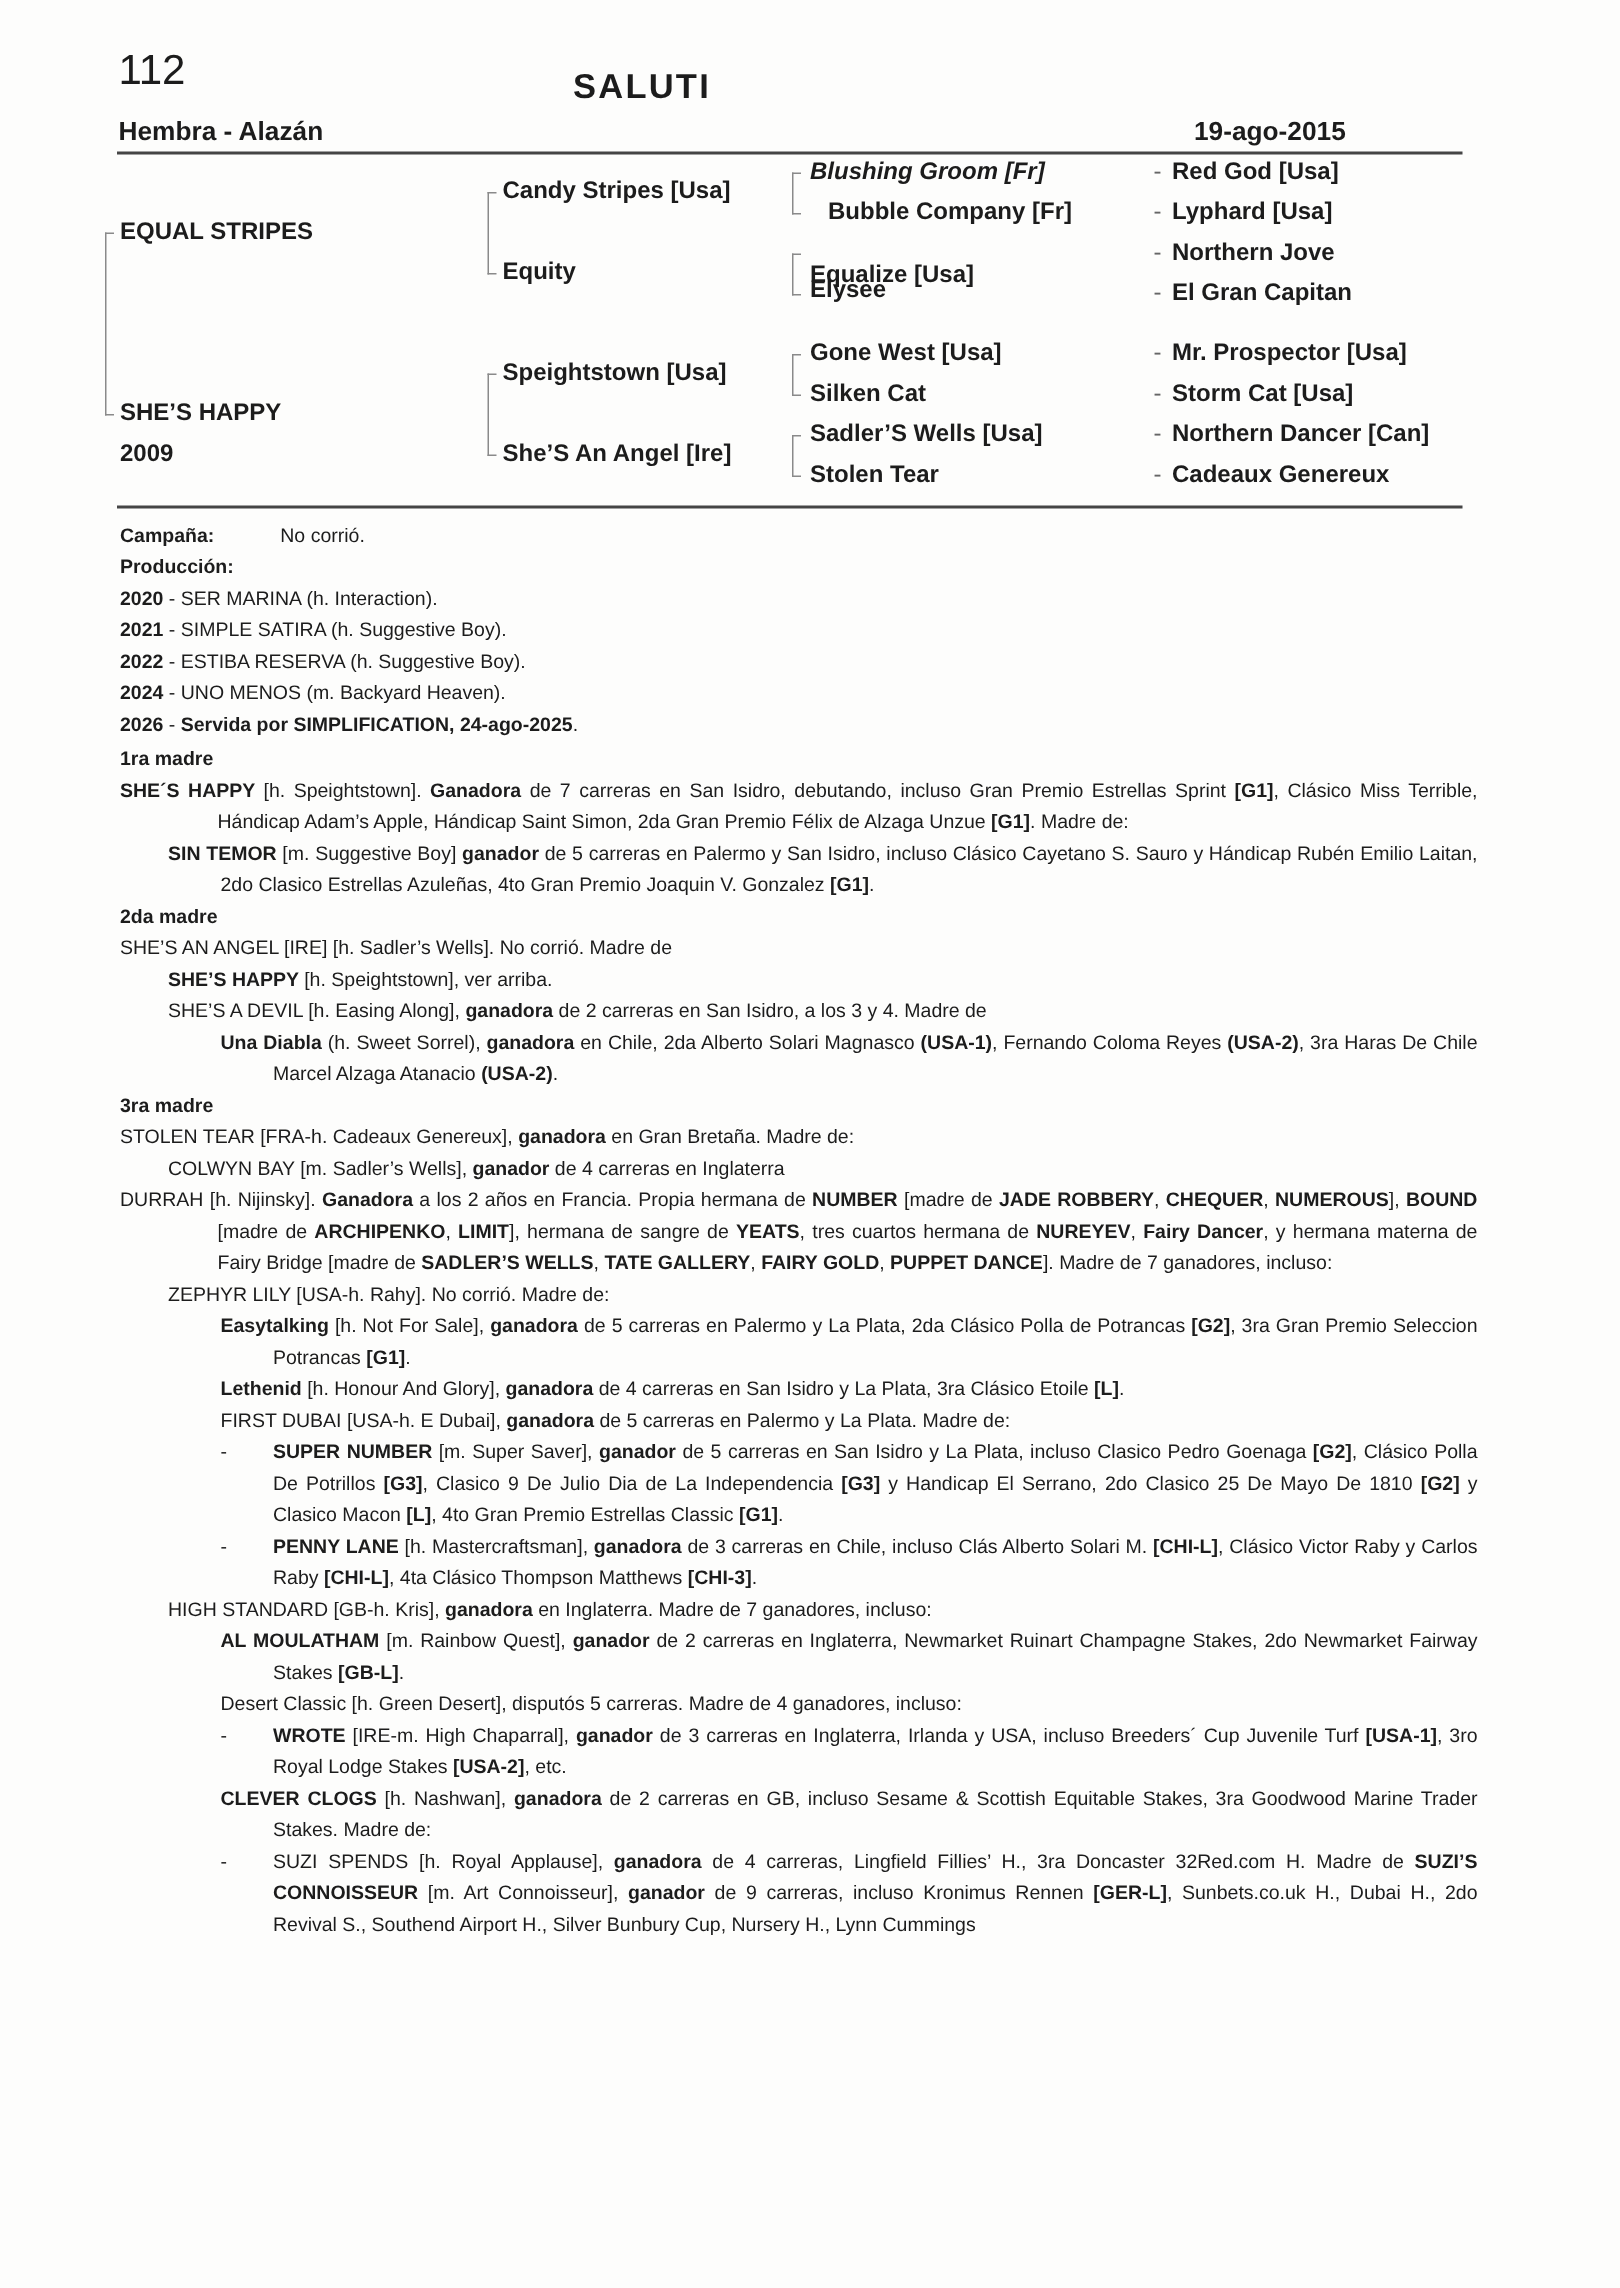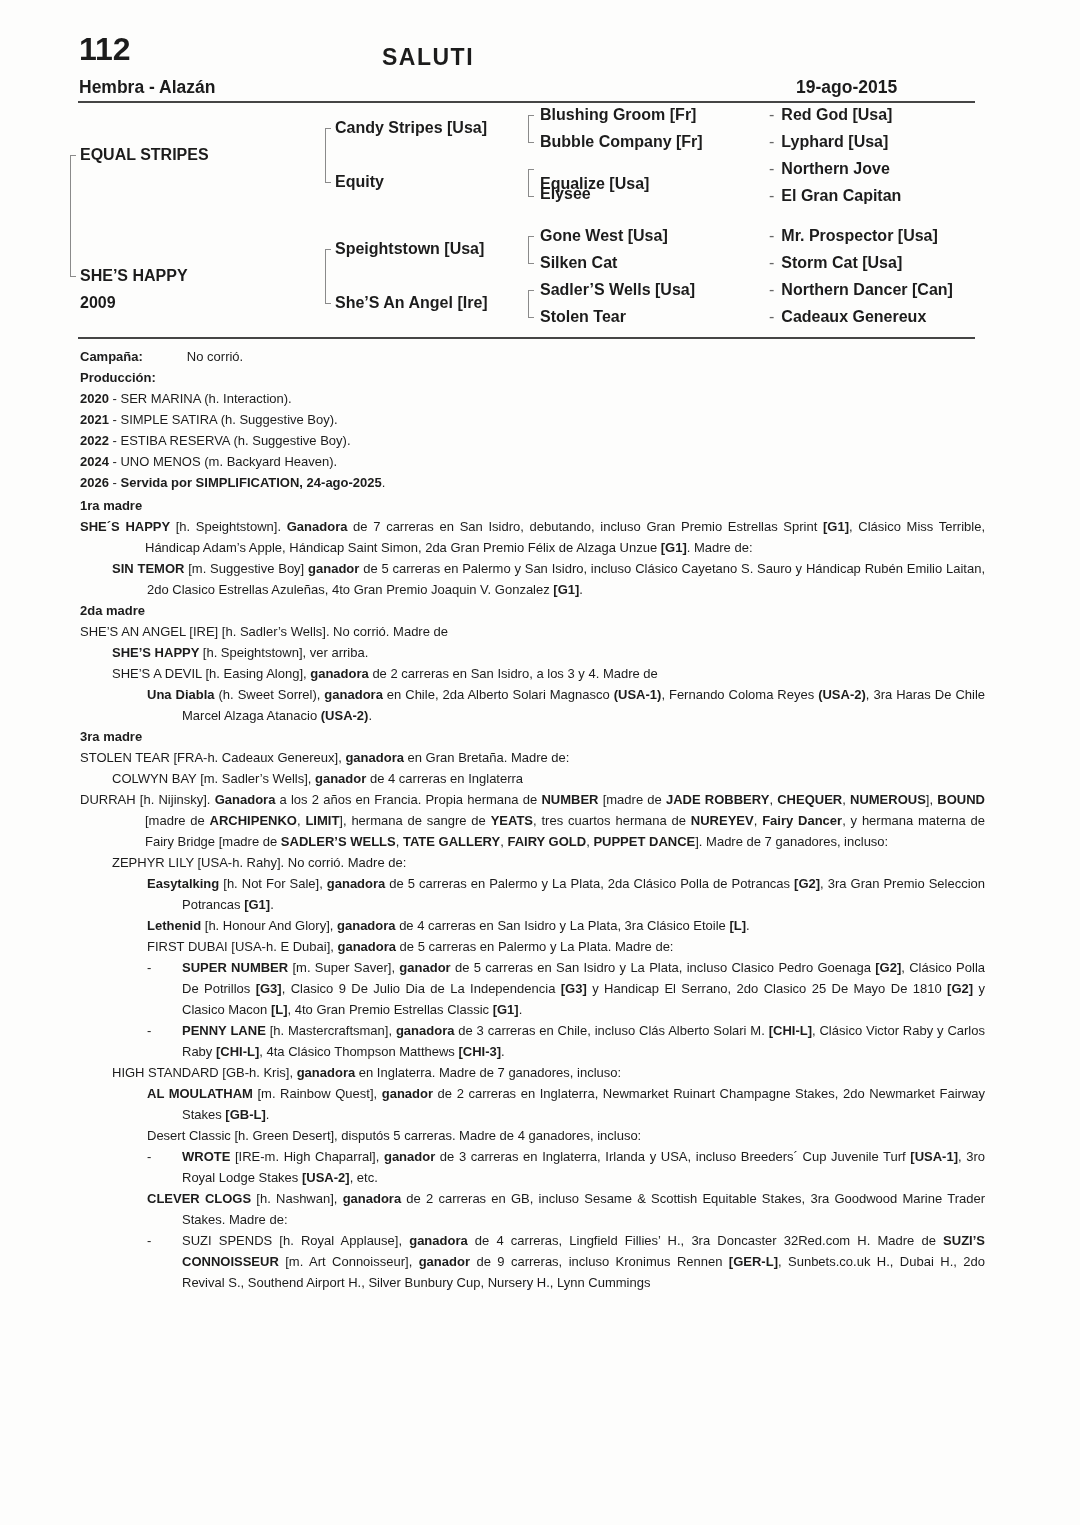--- a/index.html
+++ b/index.html
@@ -3,34 +3,34 @@
 <meta charset="utf-8">
 <style>
   * { margin:0; padding:0; box-sizing:border-box; }
   html,body { background:#ffffff; }
   .page {
     position:relative; width:1080px; height:1525px;
     background:#fdfdfc; color:#1c1c1c;
     font-family:"Liberation Sans", sans-serif; overflow:hidden;
   }
   
-  .lot   { position:absolute; left:79px;  top:31px; font-size:32px; font-weight:bold; }
+  .lot   { position:absolute; left:79px;  top:31px; font-size:28px; font-weight:normal; }
   .title { position:absolute; left:0; width:856px; top:44px; text-align:center;
            font-size:23px; font-weight:bold; letter-spacing:1.5px; }
   .sex   { position:absolute; left:79px;  top:77px; font-size:17.5px; font-weight:bold; }
   .date  { position:absolute; left:796px; top:77px; font-size:17.5px; font-weight:bold; }
   .rule  { position:absolute; left:78px; width:897px; border-top:2px solid #454545; }
   .rule-1{ top:101px; }
   .rule-2{ top:337px; }
   
   .ped-cell { position:absolute; font-size:16px; font-weight:bold; line-height:18px; white-space:nowrap; }
   .c1a{ left:80px; top:146px; } .c1b{ left:80px; top:267px; } .c1c{ left:80px; top:294px; }
   .c2a{ left:335px; top:119px; } .c2b{ left:335px; top:173px; }
   .c2c{ left:335px; top:240px; } .c2d{ left:335px; top:294px; }
-  .c3a{ left:540px; top:106px; } .c3b{ left:540px; top:133px; }
+  .c3a{ left:540px; top:106px;font-style:italic; } .c3b{ left:552px; top:133px; }
   .c3c{ left:540px; top:160px;margin-top:15px; } .c3d{ left:540px; top:185px; }
   .c3e{ left:540px; top:227px; } .c3f{ left:540px; top:254px; }
   .c3g{ left:540px; top:281px; } .c3h{ left:540px; top:308px; }
   .c4 { display:flex; }
   .c4a{ left:769px; top:106px; } .c4b{ left:769px; top:133px; }
   .c4c{ left:769px; top:160px; } .c4d{ left:769px; top:187px; }
   .c4e{ left:769px; top:227px; } .c4f{ left:769px; top:254px; }
   .c4g{ left:769px; top:281px; } .c4h{ left:769px; top:308px; }
   .dash4 { font-weight:normal; color:#666; margin-right:7px; }
   .bracket { position:absolute; width:6px;

